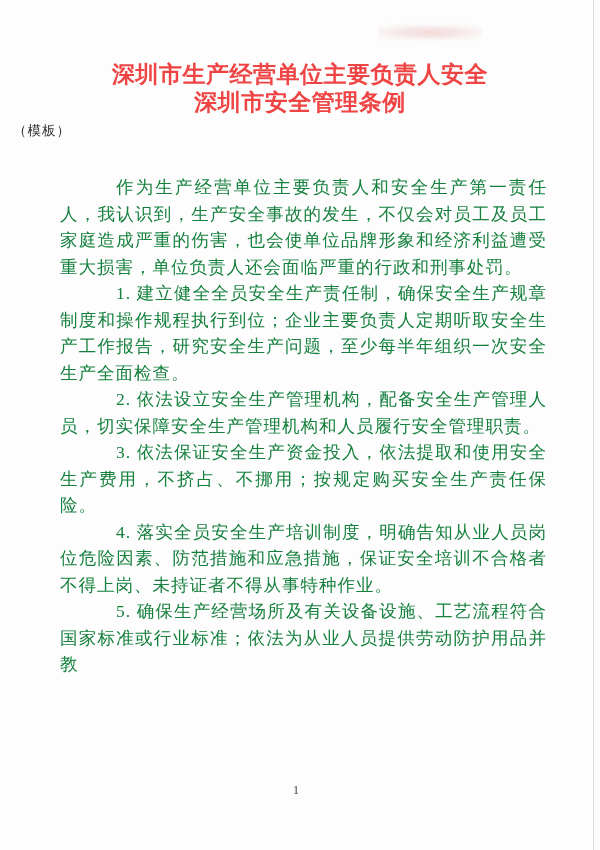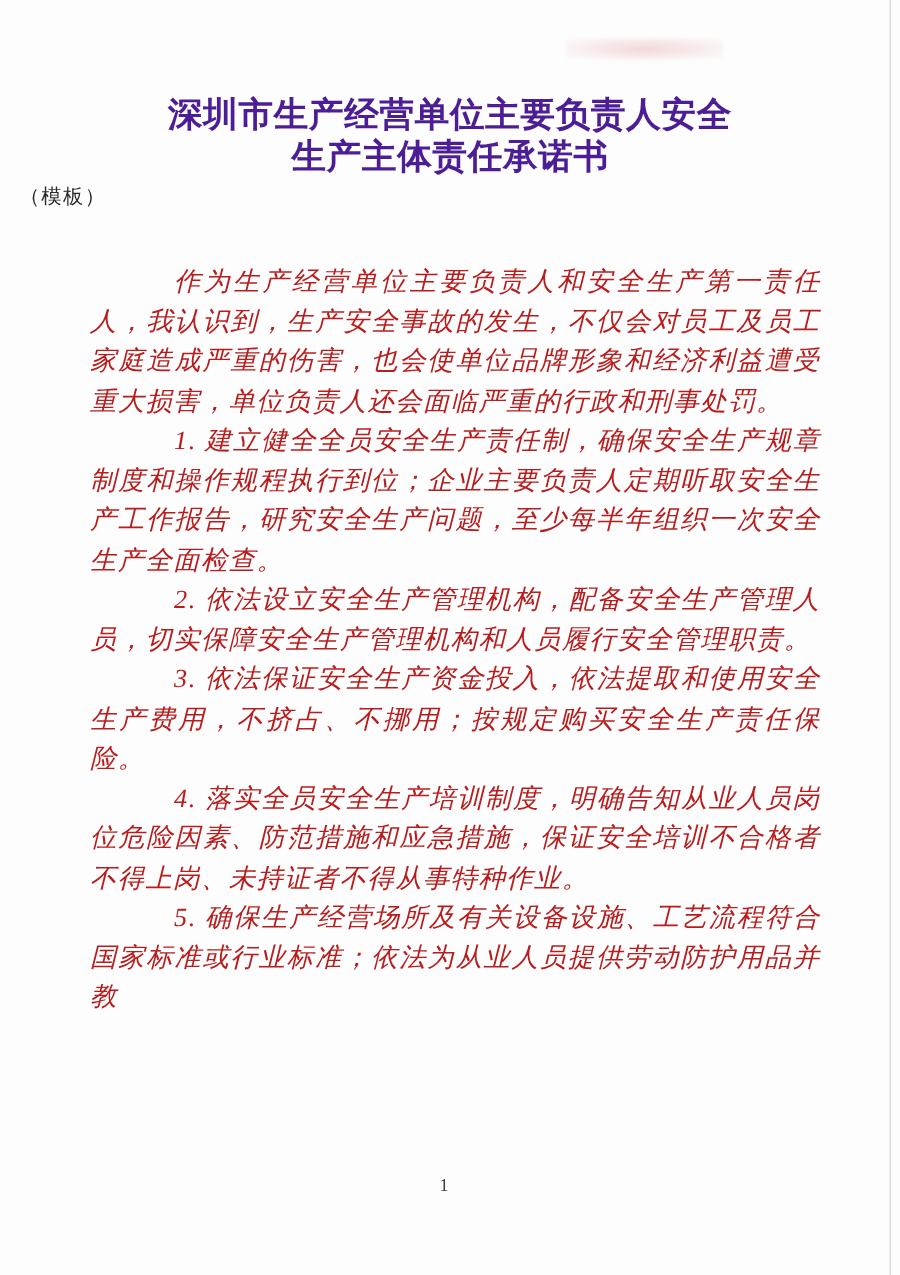--- a/index.html
+++ b/index.html
@@ -38,25 +38,25 @@
     height: 850px;
     background: #dbdbdb;
   }
   .doc-title {
     position: absolute;
     top: 62px;
     left: 0;
     width: 600px;
     margin: 0;
     text-align: center;
-    font-family: Liberation Sans, sans-serif;
+    font-family: Liberation Mono, monospace;
     font-weight: 700;
     font-size: 23px;
     line-height: 28px;
-    color: #4c1d95;
+    color: #ef4444;
     letter-spacing: 0.5px;
   }
   .doc-title .title-line { display: block; }
   .doc-subtitle {
     position: absolute;
     top: 122px;
     left: 0;
     width: 600px;
     font-size: 13.5px;
     line-height: 18px;
@@ -66,22 +66,21 @@
   }
   .doc-body {
     position: absolute;
     top: 174px;
     left: 60px;
     width: 487px;
     font-size: 17.5px;
     line-height: 26.5px;
     letter-spacing: 1px;
     text-align: justify;
-    color: #b91c1c;
-    font-style: italic;
+    color: #15803d;
   }
   .doc-body p {
     margin: 0;
     padding: 0;
     text-indent: 56px;
   }
   .page-number {
     position: absolute;
     top: 782px;
     left: 0;
@@ -94,21 +93,21 @@
 </style>
 </head>
 <body>
 
 <div class="page">
 
   <div class="stamp-smudge"></div>
 
   <h1 class="doc-title">
     <span class="title-line">深圳市生产经营单位主要负责人安全</span>
-    <span class="title-line">生产主体责任承诺书</span>
+    <span class="title-line">深圳市安全管理条例</span>
   </h1>
 
   <div class="doc-subtitle">（模板）</div>
 
   <div class="doc-body">
     <p>作为生产经营单位主要负责人和安全生产第一责任人，我认识到，生产安全事故的发生，不仅会对员工及员工家庭造成严重的伤害，也会使单位品牌形象和经济利益遭受重大损害，单位负责人还会面临严重的行政和刑事处罚。</p>
     <p>1. 建立健全全员安全生产责任制，确保安全生产规章制度和操作规程执行到位；企业主要负责人定期听取安全生产工作报告，研究安全生产问题，至少每半年组织一次安全生产全面检查。</p>
     <p>2. 依法设立安全生产管理机构，配备安全生产管理人员，切实保障安全生产管理机构和人员履行安全管理职责。</p>
     <p>3. 依法保证安全生产资金投入，依法提取和使用安全生产费用，不挤占、不挪用；按规定购买安全生产责任保险。</p>
     <p>4. 落实全员安全生产培训制度，明确告知从业人员岗位危险因素、防范措施和应急措施，保证安全培训不合格者不得上岗、未持证者不得从事特种作业。</p>

